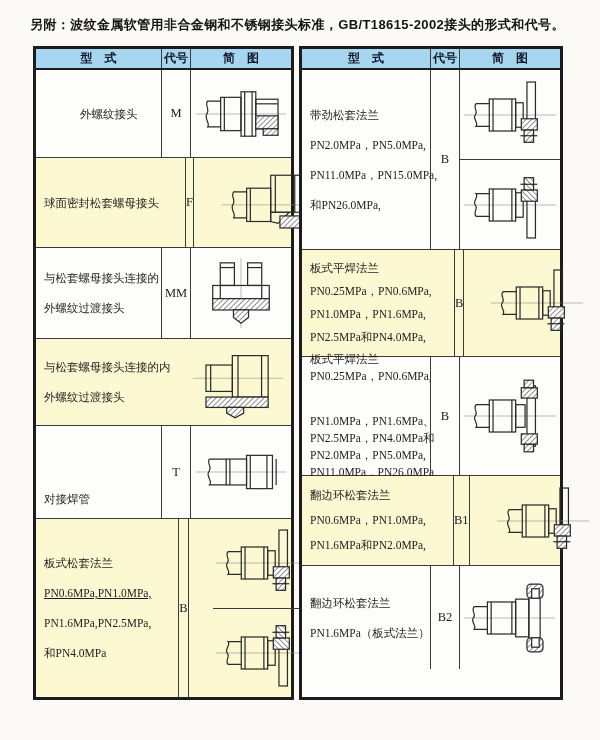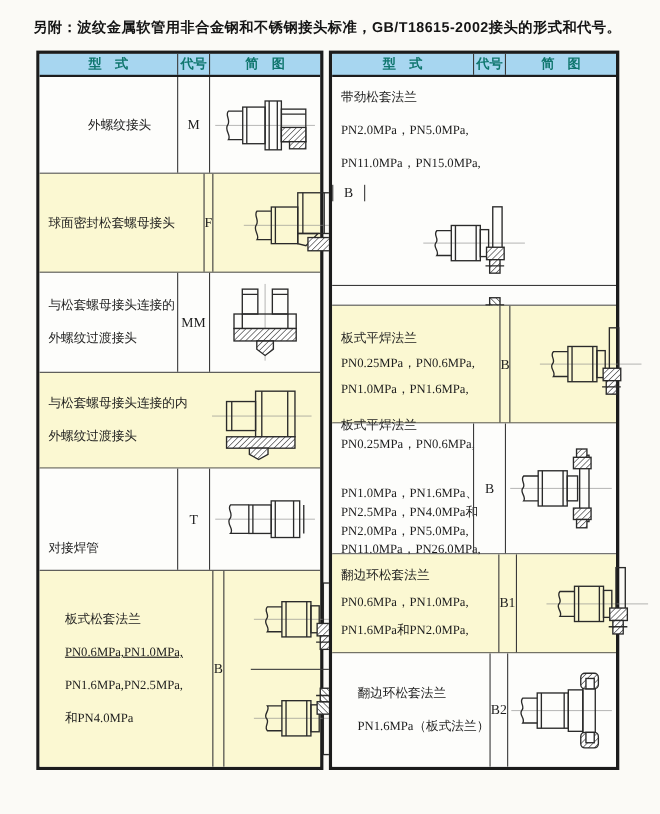--- a/index.html
+++ b/index.html
@@ -7,23 +7,23 @@
   .page{position:relative;width:600px;height:740px;overflow:hidden;}
   .title{position:absolute;left:30px;top:16px;width:560px;
          font-family:"Liberation Sans","DejaVu Sans",sans-serif;
          font-weight:bold;font-size:13px;color:#141414;letter-spacing:0.4px;}
   .tables{position:absolute;left:33px;top:46px;display:flex;gap:5px;}
   .tbl{border:3px solid #1c1c1c;background:#fdfdfb;display:flex;flex-direction:column;box-sizing:border-box;}
   .tbl-left{width:261px;}
   .tbl-right{width:264px;}
   .hdr{display:flex;background:var(--hdr,#a7d6f0);border-bottom:2px solid #1c1c1c;height:21px;box-sizing:border-box;}
   .hdr .hc{display:flex;align-items:center;justify-content:center;
-           font-weight:bold;font-size:12px;color:#0f766e;box-sizing:border-box;}
+           font-weight:bold;font-size:12px;color:#0f172a;box-sizing:border-box;}
   .row{display:flex;box-sizing:border-box;border-bottom:1px solid #3a3a3a;background:#fdfdfb;}
-  .row:last-child{border-bottom:none;padding-left:15px;}
+  .row:last-child{border-bottom:none;}
   .row.hl{background:var(--hlbg,#fbf8d2);gap:24px;}
   .type-cell{box-sizing:border-box;padding:4px 3px 4px 8px;display:flex;flex-direction:column;justify-content:center;
              font-size:11.5px;color:#1d1d1d;}
   .type-line{white-space:nowrap;}
   .code-cell{box-sizing:border-box;width:30px;border-left:1px solid #3a3a3a;border-right:1px solid #3a3a3a;
              display:flex;align-items:center;justify-content:center;font-size:12.5px;color:#1d1d1d;}
   .diag-cell{flex:1;display:flex;flex-direction:column;box-sizing:border-box;}
   .diag-sub{flex:1;display:flex;align-items:center;justify-content:center;overflow:hidden;}
   .diag-sub + .diag-sub{border-top:1px solid #3a3a3a;}
   .diag-sub svg{display:block;}
@@ -236,25 +236,26 @@
             </div>
           </div>
         </div>
       </div>
     <div class="tbl tbl-right">
         <div class="hdr">
           <div class="hc" style="width: 128px;">型　式</div>
           <div class="hc code-cell" style="font-weight: bold;">代号</div>
           <div class="hc" style="flex: 1 1 0%;">简　图</div>
         </div>
-        <div class="row" style="height: 208px; flex-direction: column;">
+        <div class="row" style="height: 180px;">
           <div class="type-cell" style="width: 128px;">
             <div class="type-line" style="line-height: 30px;">带劲松套法兰</div>
             <div class="type-line" style="line-height: 30px;">PN2.0MPa，PN5.0MPa,</div>
             <div class="type-line" style="line-height: 30px;">PN11.0MPa，PN15.0MPa,</div>
+            <div class="type-line" style="line-height: 30px;">和PN26.0MPa,</div>
           </div>
           <div class="code-cell">B</div>
           <div class="diag-cell">
             <div class="diag-sub">
               <svg viewBox="0 0 104 80" width="98" height="76">
     <defs>
                   <pattern id="h5" width="4" height="4" patternUnits="userSpaceOnUse" patternTransform="rotate(45)">
       <rect width="4" height="4" fill="#fff"></rect>
                     <line x1="0" y1="0" x2="0" y2="4" stroke="#444" stroke-width="1.3"></line>
                   </pattern>
@@ -295,20 +296,21 @@
     </g>
   </svg>
             </div>
           </div>
         </div>
         <div class="row hl" style="height: 107px;">
           <div class="type-cell" style="width: 128px;">
             <div class="type-line" style="line-height: 23px;">板式平焊法兰</div>
             <div class="type-line" style="line-height: 23px;">PN0.25MPa，PN0.6MPa,</div>
             <div class="type-line" style="line-height: 23px;">PN1.0MPa，PN1.6MPa,</div>
+            <div class="type-line" style="line-height: 23px;">PN2.5MPa和PN4.0MPa,</div>
           </div>
           <div class="code-cell">B</div>
           <div class="diag-cell">
             <div class="diag-sub">
               <svg viewBox="0 0 104 80" width="98" height="76">
     <defs>
                   <pattern id="h5" width="4" height="4" patternUnits="userSpaceOnUse" patternTransform="rotate(45)">
       <rect width="4" height="4" fill="#fff"></rect>
                     <line x1="0" y1="0" x2="0" y2="4" stroke="#444" stroke-width="1.3"></line>
                   </pattern>

